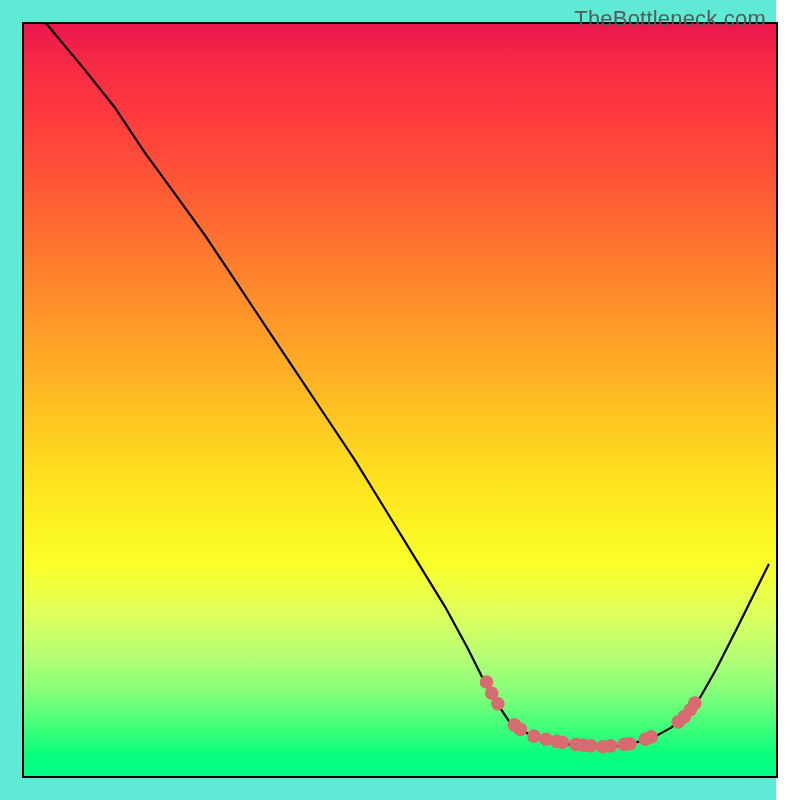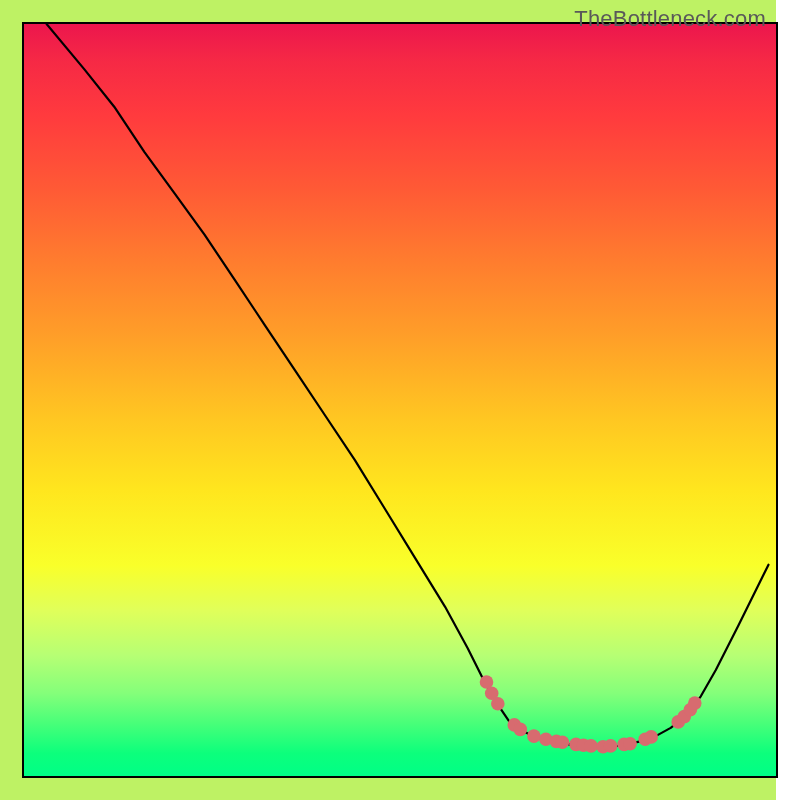--- a/index.html
+++ b/index.html
@@ -7,21 +7,21 @@
     padding: 0;
     width: 800px;
     height: 800px;
     overflow: hidden;
     font-family: Arial, Helvetica, sans-serif;
   }
   .chart-container {
     position: relative;
     width: 776px;
     height: 800px;
-    background: #bef264;
+    background: #5eead4;
   }
   .watermark {
     position: absolute;
     top: 6px;
     right: 10px;
     font-size: 22px;
     font-weight: 500;
     color: #595959;
     letter-spacing: 0.2px;
     z-index: 4;

